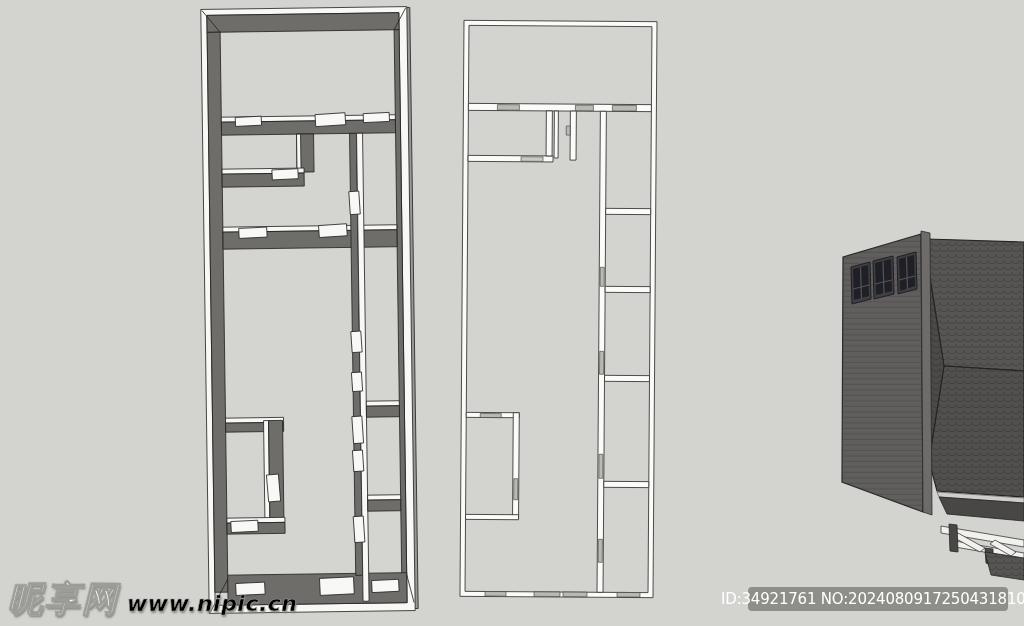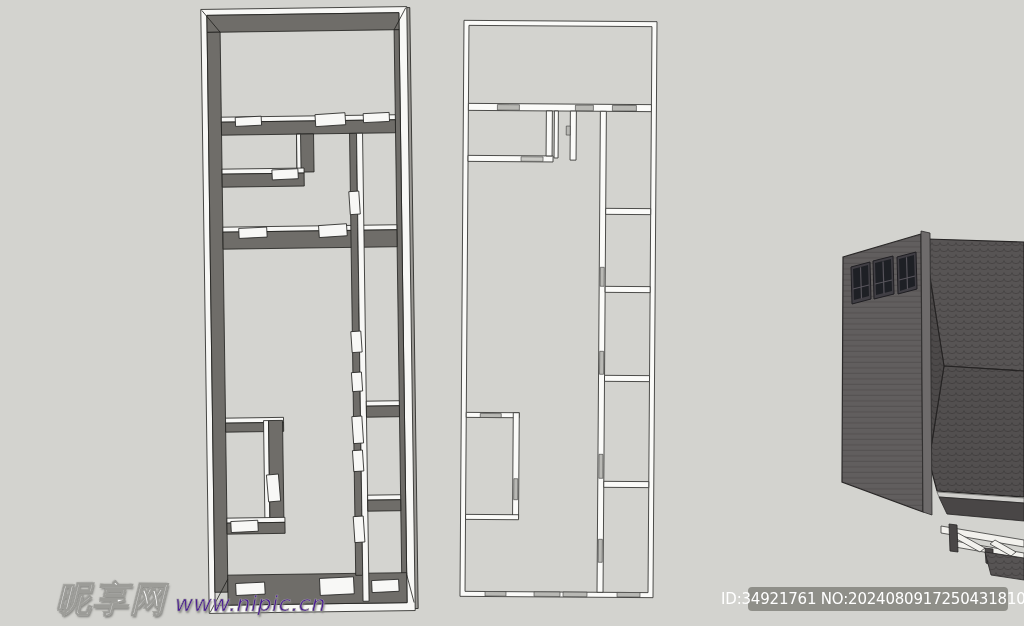--- a/index.html
+++ b/index.html
@@ -10,24 +10,23 @@
   }
   #scene{position:absolute;left:0;top:0;}
   .watermark{
     position:absolute;left:8px;top:576px;display:flex;align-items:baseline;gap:8px;
     user-select:none;pointer-events:none;
   }
   .wm-cn{
     font-size:35px;font-weight:800;font-style:italic;color:#ffffff;letter-spacing:2px;
     -webkit-text-stroke:1px #9c9c98;
     text-shadow:1px 2px 2px rgba(130,130,126,.9),-1px -1px 1px rgba(150,150,146,.6);
-    margin-left:48px;
   }
   .wm-url{
-    font-size:22px;font-weight:400;font-style:italic;color:#4c1d95;letter-spacing:.5px;
+    font-size:22px;font-weight:700;font-style:italic;color:#000000;letter-spacing:.5px;
     -webkit-text-stroke:.6px #9c9c98;
     text-shadow:1px 2px 2px rgba(130,130,126,.9);
   }
   .id-badge{
     position:absolute;left:748px;top:587px;width:260px;height:24px;
     background:#8f8f89;border-radius:4px;
     display:flex;align-items:center;justify-content:center;
     color:#ffffff;font-size:15px;letter-spacing:-.2px;white-space:nowrap;
   }
 </style>

